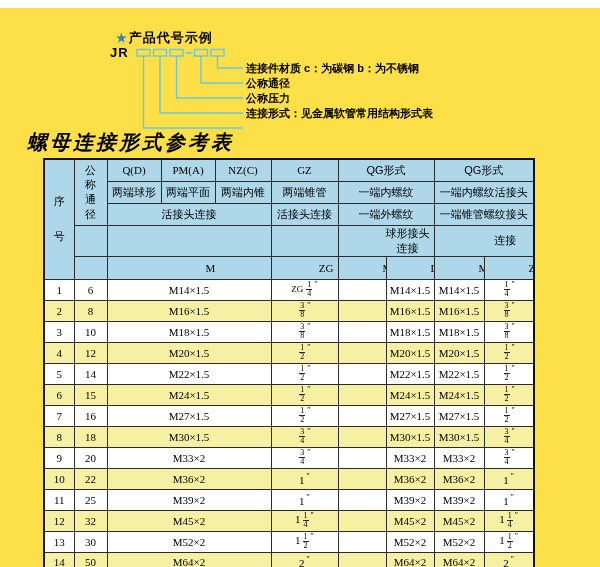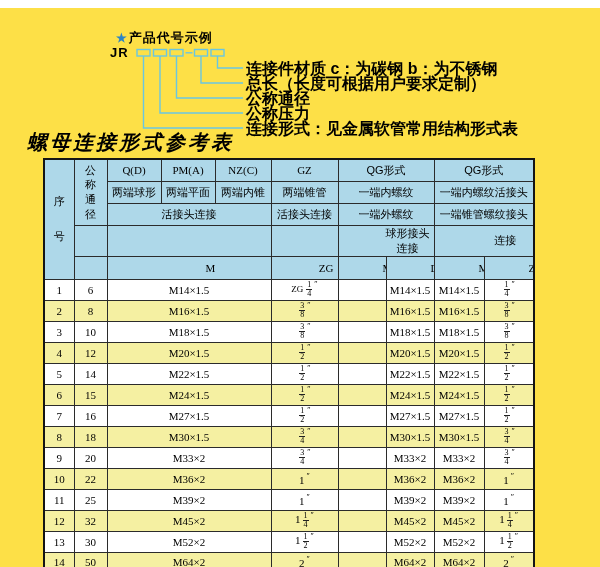--- a/index.html
+++ b/index.html
@@ -13,21 +13,21 @@
   *{box-sizing:border-box;}
   body{margin:0;background:#fff;font-family:"Liberation Sans",sans-serif;color:#000;}
   .page{position:relative;width:600px;height:567px;background:#fde047;overflow:hidden;margin-top:8px;}
 
   
   .diagram-heading{position:absolute;left:116px;top:21px;font-size:13px;font-weight:bold;letter-spacing:1px;}
   .diagram-heading .star{color:var(--star-blue);font-size:12px;margin-right:1px;}
   .jr-prefix{position:absolute;left:110px;top:37px;font-size:13px;font-weight:bold;letter-spacing:1px;}
   svg.connectors{position:absolute;left:0;top:0;}
   svg.connectors .cyan{stroke:var(--accent-cyan);fill:none;stroke-width:1.4px;}
-  .diagram-labels{position:absolute;left:246px;top:53px;font-size:16px;font-weight:bold;line-height:15px;white-space:nowrap;}
+  .diagram-labels{position:absolute;left:246px;top:53px;font-size:11px;font-weight:bold;line-height:15px;white-space:nowrap;}
 
   
   .table-title{position:absolute;left:27px;top:121px;font-family:Liberation Mono, monospace;
     font-style:italic;font-weight:bold;font-size:20px;letter-spacing:3px;}
 
   
   table.ref-table{position:absolute;left:43px;top:150px;width:490px;border-collapse:collapse;
     table-layout:fixed;border:2px solid var(--grid-outer);}
   .ref-table th,.ref-table td{border:1px solid var(--grid);padding:0 1px;text-align:center;
     vertical-align:middle;overflow:hidden;}
@@ -67,21 +67,20 @@
 
     <polyline class="cyan" points="217.5,48 217.5,60 243,60"></polyline>
     <polyline class="cyan" points="201,48 201,75 243,75"></polyline>
     <polyline class="cyan" points="176.5,48 176.5,90 243,90"></polyline>
     <polyline class="cyan" points="160,48 160,105 243,105"></polyline>
     <polyline class="cyan" points="143.5,48 143.5,120 243,120"></polyline>
   </svg>
 
   <div class="diagram-labels">
     <div>连接件材质 c：为碳钢 b：为不锈钢</div>
-    <div>总长（长度可根据用户要求定制）</div>
     <div>公称通径</div>
     <div>公称压力</div>
     <div>连接形式：见金属软管常用结构形式表</div>
   </div>
 
   <div class="table-title">螺母连接形式参考表</div>
 
   <table class="ref-table">
     <colgroup>
       <col style="width:30px">

